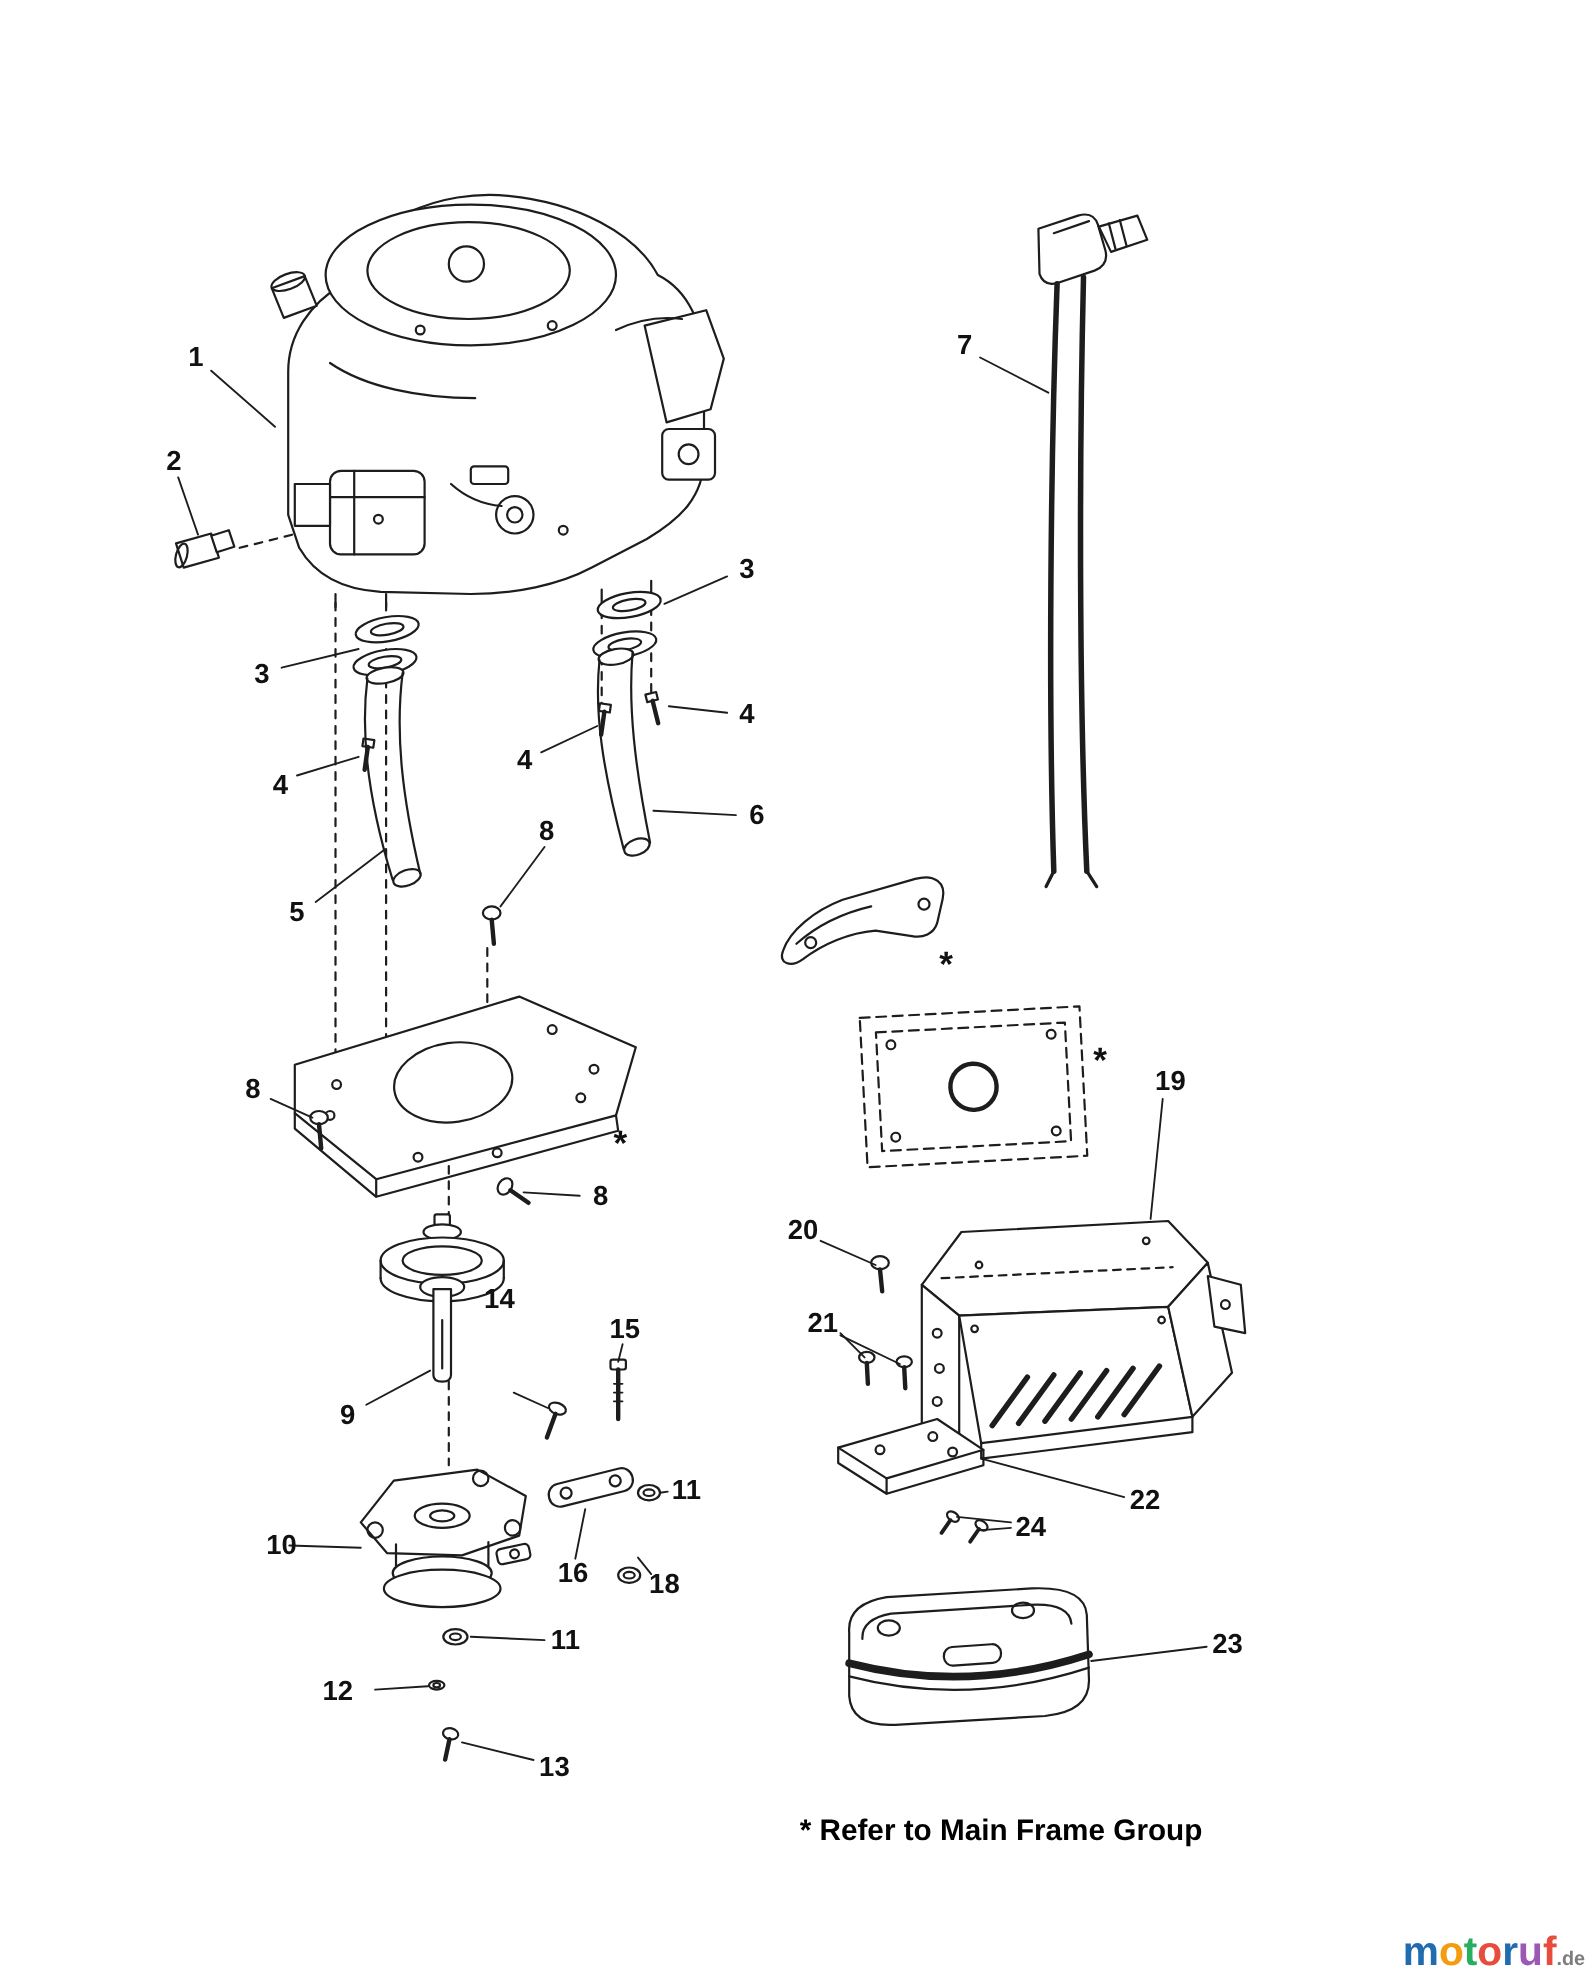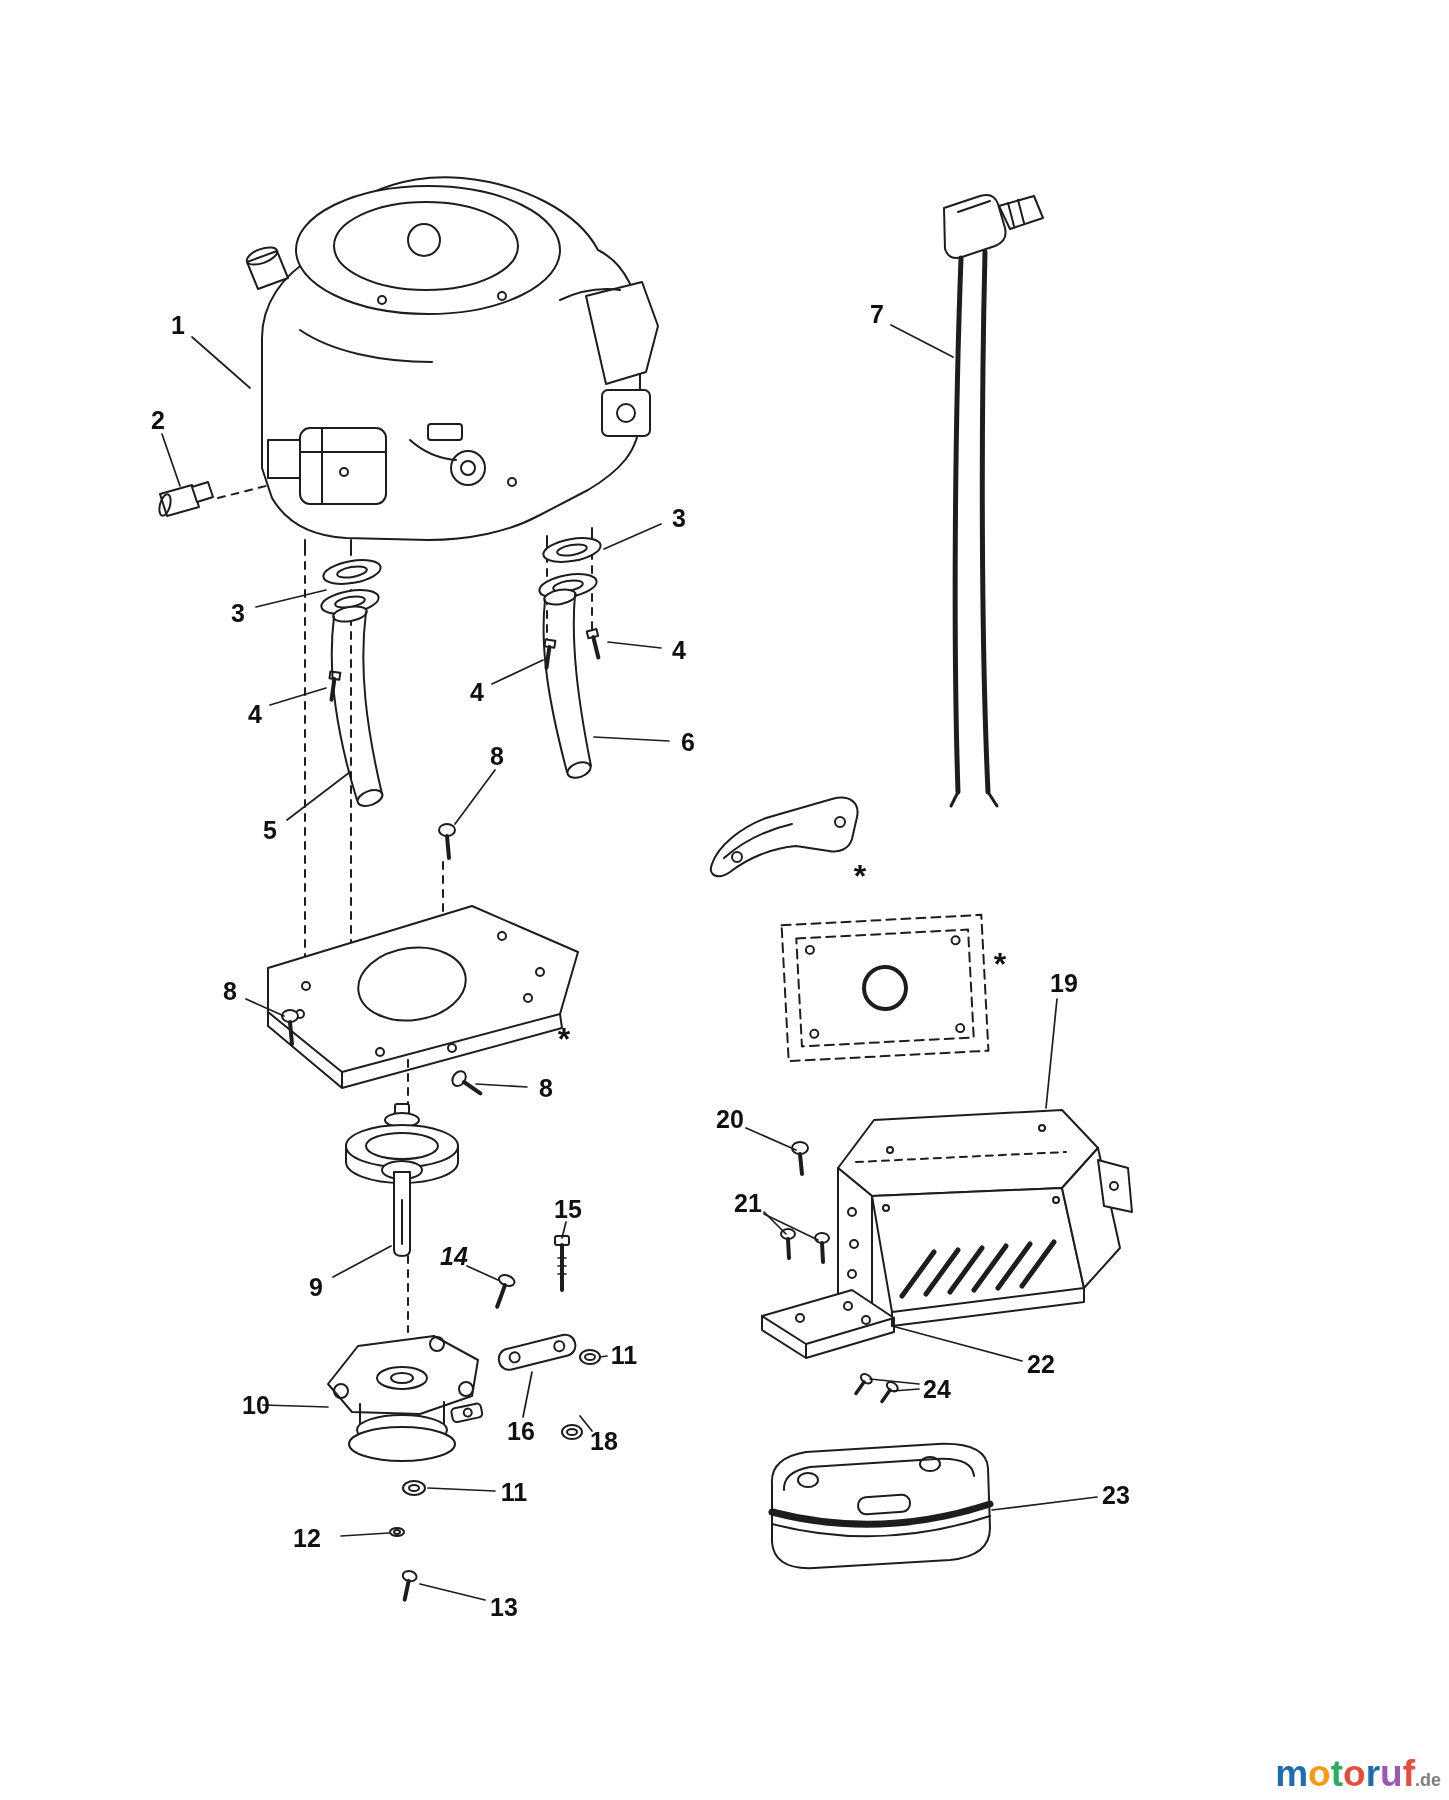--- a/index.html
+++ b/index.html
@@ -359,33 +359,36 @@
       <span class="callout" style="left: 688px; top: 742px;">6</span>
       <span class="callout" style="left: 877px; top: 314px;">7</span>
       <span class="callout" style="left: 497px; top: 756px;">8</span>
       <span class="callout" style="left: 230px; top: 991px;">8</span>
       <span class="callout" style="left: 546px; top: 1088px;">8</span>
       <span class="callout" style="left: 316px; top: 1287px;">9</span>
       <span class="callout" style="left: 256px; top: 1405px;">10</span>
       <span class="callout" style="left: 514px; top: 1492px;">11</span>
       <span class="callout" style="left: 307px; top: 1538px;">12</span>
       <span class="callout" style="left: 504px; top: 1607px;">13</span>
-      <span class="callout" style="left: 454px; top: 1256px; font-style: italic;">14</span>
+      <span class="callout" style="left: 454px; top: 1182px;">14</span>
       <span class="callout" style="left: 568px; top: 1209px;">15</span>
       <span class="callout" style="left: 521px; top: 1431px;">16</span>
       <span class="callout" style="left: 624px; top: 1355px;">11</span>
       <span class="callout" style="left: 604px; top: 1441px; text-align: center;">18</span>
       <span class="callout" style="left: 1064px; top: 983px;">19</span>
       <span class="callout" style="left: 730px; top: 1119px;">20</span>
       <span class="callout" style="left: 748px; top: 1203px;">21</span>
       <span class="callout" style="left: 1041px; top: 1364px;">22</span>
       <span class="callout" style="left: 1116px; top: 1495px;">23</span>
       <span class="callout" style="left: 937px; top: 1389px;">24</span>
       <span class="refmark" style="left: 860px; top: 872px;">*</span>
       <span class="refmark" style="left: 1000px; top: 960px;">*</span>
       <span class="refmark" style="left: 564px; top: 1035px;">*</span>
     </div>
 
+  <div class="footnote">
+    <span>* Refer to Main Frame Group</span>
+  </div>
 
   <div class="watermark">
     <span id="wm-letters"><span class="wm-letter" style="color: rgb(31, 108, 176);">m</span><span class="wm-letter" style="color: rgb(243, 156, 18);">o</span><span class="wm-letter" style="color: rgb(39, 174, 96);">t</span><span class="wm-letter" style="color: rgb(231, 76, 60);">o</span><span class="wm-letter" style="color: rgb(31, 108, 176);">r</span><span class="wm-letter" style="color: rgb(155, 89, 182);">u</span><span class="wm-letter" style="color: rgb(231, 76, 60);">f</span></span><span class="wm-suffix" style="color: rgb(125, 125, 125);">.de</span>
   </div>
 </div>
 
 </body></html>

